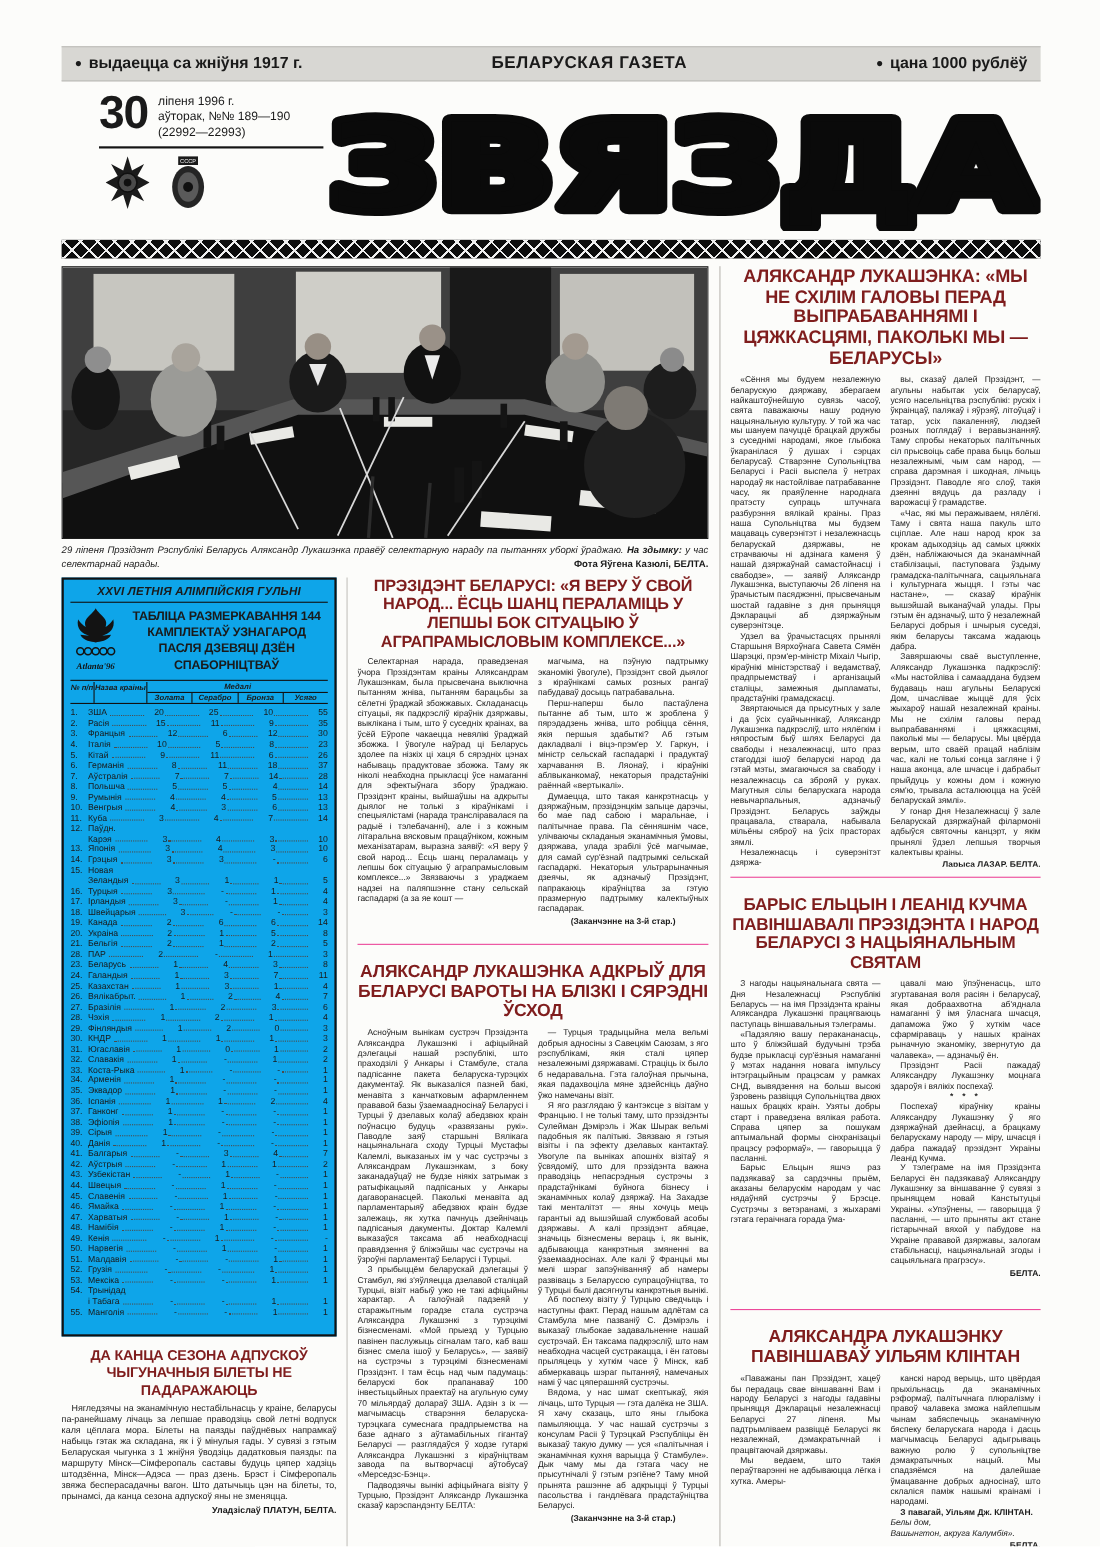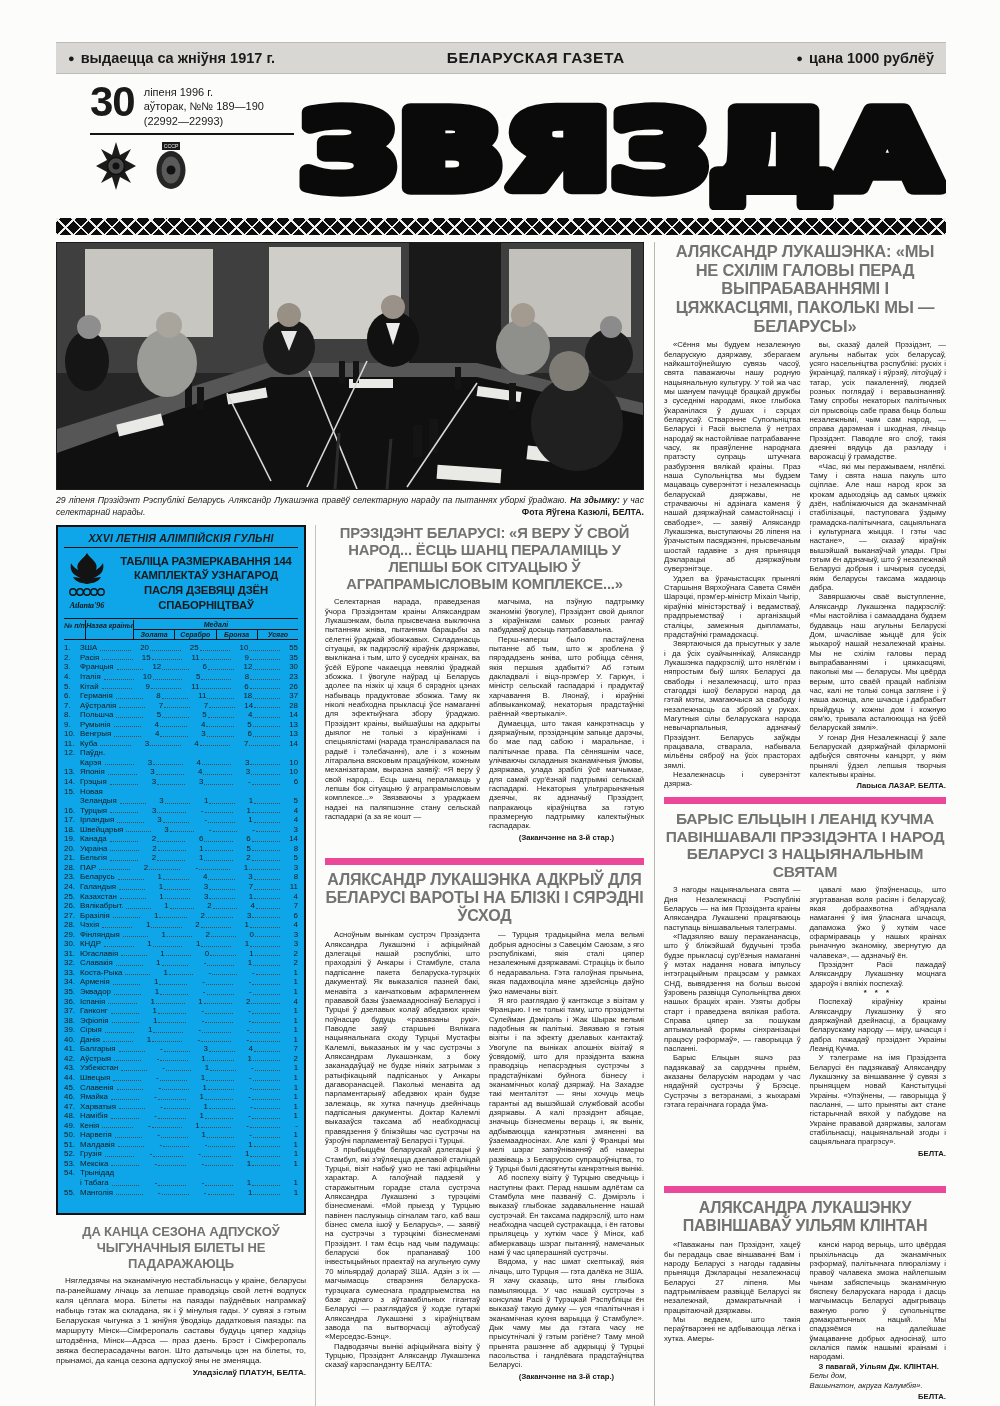--- a/index.html
+++ b/index.html
@@ -54,37 +54,37 @@
 .mth3-sub span{flex:1;padding:1px 0;border-right:1px solid #111}
 .mth3-sub span:last-child{border-right:none}
 .mrows{padding-top:3px}
 .mrow{display:flex;align-items:baseline;font-size:7.9px;line-height:9.55px;white-space:nowrap}
 .mn{width:16px;flex:none}
 .mc{flex:none;padding-right:2px}
 .dots{flex:1;min-width:4px;border-bottom:1.3px dotted #4c4c4c;align-self:flex-end;margin:0 1px 2px}
 .mv{flex:none;width:17px;text-align:right}
 
 .art{margin-top:9px}
-.hl{font-weight:bold;text-align:center;line-height:1.13;letter-spacing:-.2px;margin-bottom:5px;color:#737373}
+.hl{font-weight:bold;text-align:center;line-height:1.13;letter-spacing:-.2px;margin-bottom:5px;color:#7f1d1d}
 .hl-a1{font-size:16.5px}
 .hl-a2{font-size:14.8px}
 .hl-a3{font-size:16px}
 .hl-a4{font-size:15.5px}
 .hl-a5{font-size:16px}
 .hl-rail{font-size:13px;line-height:1.2}
 .cols{display:flex;gap:9px;text-align:justify}
 .col{flex:1;font-size:7.7px;line-height:9.35px}
 .rail .col{font-size:8.1px;line-height:10px}
 .art p{text-indent:9px;margin:0}
 .art p.by{font-weight:bold;text-align:right;text-indent:0;margin-top:2px}
 .art p.end{font-weight:bold;text-align:center;text-indent:0;margin-top:2px}
 .art p.stars{font-weight:bold;text-align:center;text-indent:0;letter-spacing:3px}
 .art p.sig{font-weight:bold}
 .art p.addr{font-style:italic;text-indent:0}
-.ruled{border-top:7px solid #ec4899;padding-top:6px}
+.ruled{border-top:1px solid #ec4899;padding-top:16px}
 .cap-a1{height:448px;overflow:hidden}
 .cap-a2{height:252px;overflow:hidden}
 .cap-a4{height:292px;overflow:hidden}
 .cap-a5{height:212px;overflow:hidden}
 .cap-a3{height:500px;overflow:hidden}
 .cap-rail{height:188px;overflow:hidden}
 </style>
 </head>
 <body>
 

